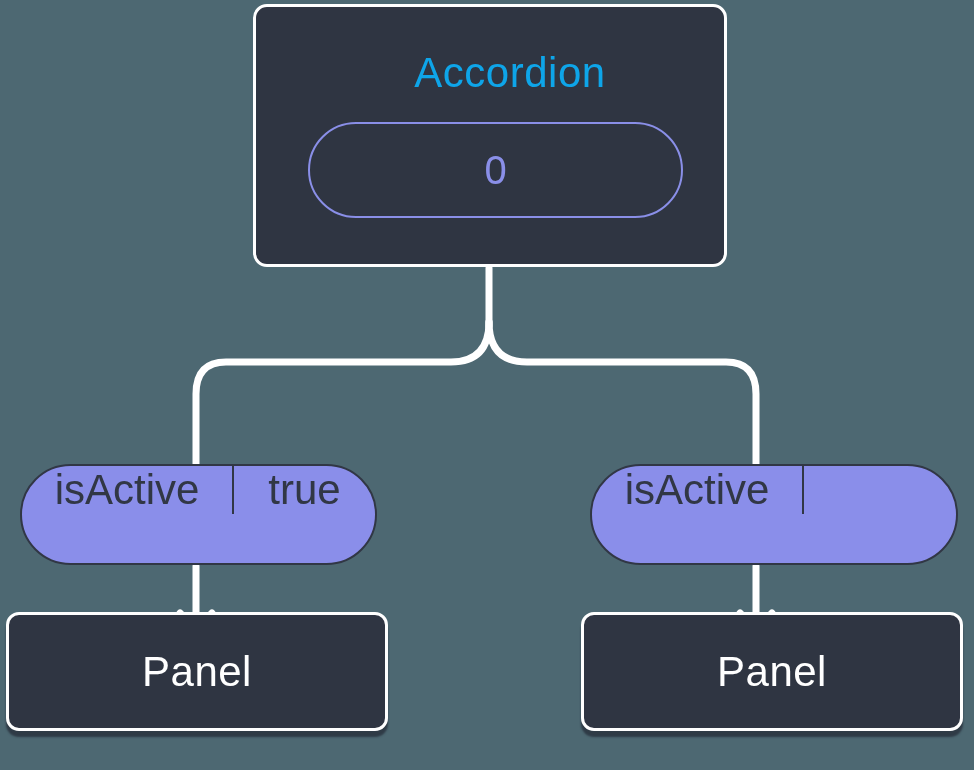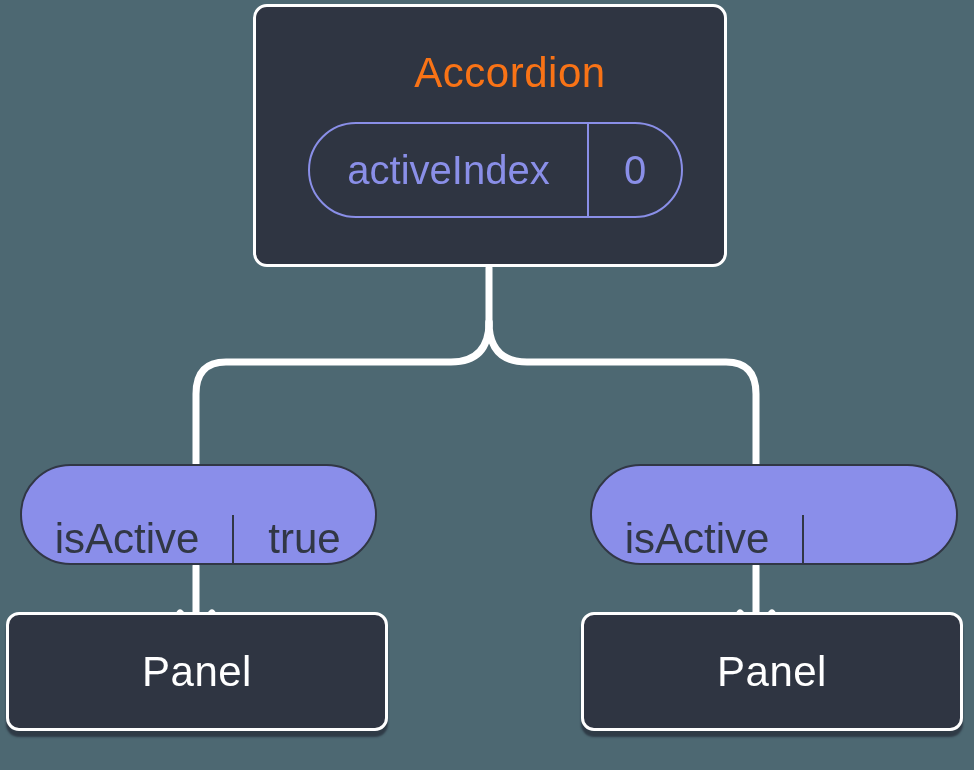--- a/index.html
+++ b/index.html
@@ -43,21 +43,21 @@
   }
   .root-title {
     position: absolute;
     top: 42px;
     left: 0;
     right: 0;
     text-align: center;
     font-size: 42px;
     line-height: 48px;
     font-weight: 500;
-    color: #f97316;
+    color: #0ea5e9;
     letter-spacing: 0.5px;
     padding-left: 40px;
   }
   .root-pill {
     position: absolute;
     left: 52px;
     top: 115px;
     width: 375px;
     height: 96px;
     box-sizing: border-box;
@@ -83,21 +83,21 @@
   }
   .state-pill {
     position: absolute;
     box-sizing: border-box;
     top: 464px;
     height: 101px;
     background: var(--pill-fill, #8a8eea);
     border: 2px solid var(--pill-text-dark, #313745);
     border-radius: 51px;
     display: flex;
-    align-items: flex-end;
+    align-items: flex-start;
     color: var(--pill-text-dark, #313745);
     font-size: 42px;
     font-weight: 500;
   }
   .state-pill .seg-name {
     width: 210px;
     display: flex;
     align-items: center;
     justify-content: center;
     border-right: 2px solid var(--pill-text-dark, #313745);
@@ -138,21 +138,20 @@
     <path d="M489 322 Q489 362 527 362 L726 362 Q756 362 756 394 L756 466"></path>
     <path d="M196 566 L196 626"></path>
     <path d="M180 613 L196 630 L212 613"></path>
     <path d="M756 566 L756 626"></path>
     <path d="M740 613 L756 630 L772 613"></path>
   </svg>
 
   <div class="node root-node">
     <div class="root-title">Accordion</div>
     <div class="root-pill">
-      <div class="seg-name">activeIndex</div>
       <div class="seg-value">0</div>
     </div>
   </div>
 
   <div class="state-pill pill-left">
     <div class="seg-name">isActive</div>
     <div class="seg-value">true</div>
   </div>
 
   <div class="state-pill pill-right">

